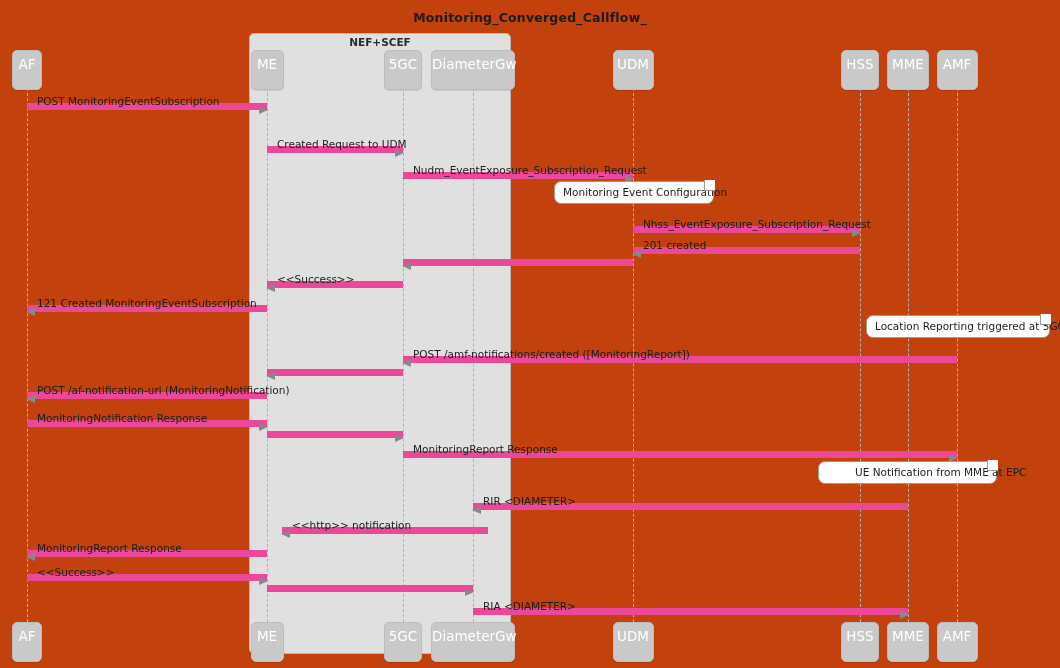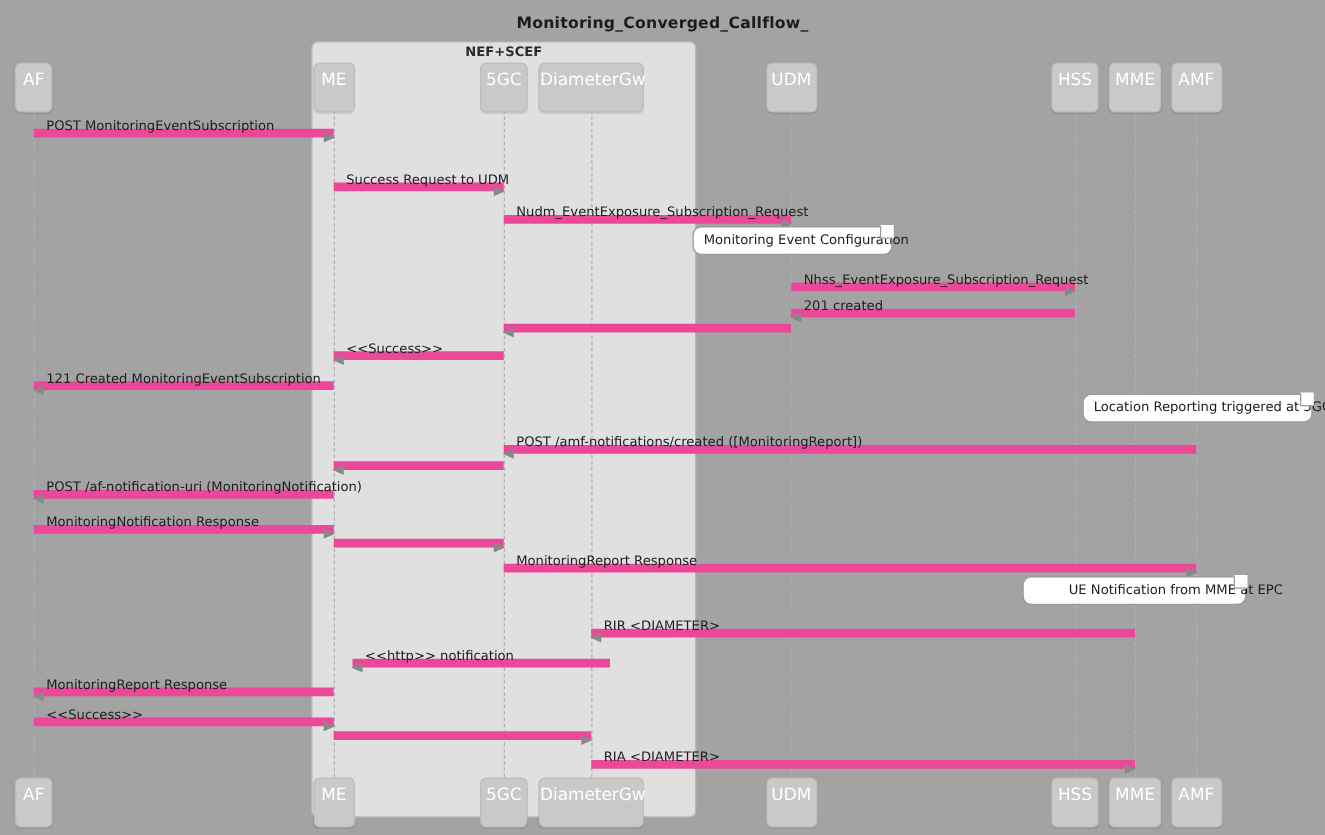--- a/index.html
+++ b/index.html
@@ -8,21 +8,21 @@
     background: #ffffff;
   }
   body {
     font-family: "DejaVu Sans", "Liberation Sans", sans-serif;
     -webkit-font-smoothing: antialiased;
   }
   #canvas {
     position: relative;
     width: 1060px;
     height: 668px;
-    background: #a3a3a3;
+    background: #c2410c;
     overflow: hidden;
   }
   .diagram-title {
     position: absolute;
     top: 10px;
     left: 0;
     width: 1060px;
     text-align: center;
     font-size: 12.5px;
     font-weight: bold;
@@ -135,42 +135,42 @@
     border-left: 11px solid transparent;
   }
 </style>
 </head>
 <body>
 
 <div id="canvas">
 
   <div class="diagram-title">Monitoring_Converged_Callflow_</div>
 
-  <div id="group-box" class="group-box" style="left: 249px; top: 33px; width: 308px; height: 621px;">
+  <div id="group-box" class="group-box" style="left: 249px; top: 33px; width: 262px; height: 621px;">
     <div class="group-label">NEF+SCEF</div>
   </div>
 
   <div id="lifelines-layer">
       <div class="lifeline" style="left: 27px; top: 78px; height: 544px;"></div>
       <div class="lifeline" style="left: 267px; top: 78px; height: 544px;"></div>
       <div class="lifeline" style="left: 403px; top: 78px; height: 544px;"></div>
       <div class="lifeline" style="left: 473px; top: 78px; height: 544px;"></div>
       <div class="lifeline" style="left: 633px; top: 78px; height: 544px;"></div>
       <div class="lifeline" style="left: 860px; top: 78px; height: 544px;"></div>
       <div class="lifeline" style="left: 908px; top: 78px; height: 544px;"></div>
       <div class="lifeline" style="left: 957px; top: 78px; height: 544px;"></div>
     </div>
   <div id="messages-layer">
       <div class="msg" style="left: 27px; top: 103px; width: 240px;">
         <div class="arrowhead right"></div>
         <div class="msg-label lbl-left">POST MonitoringEventSubscription</div>
       </div>
       <div class="msg" style="left: 267px; top: 146px; width: 136px;">
         <div class="arrowhead right"></div>
-        <div class="msg-label lbl-left">Success Request to UDM</div>
+        <div class="msg-label lbl-left">Created Request to UDM</div>
       </div>
       <div class="msg" style="left: 403px; top: 172px; width: 230px;">
         <div class="arrowhead right"></div>
         <div class="msg-label lbl-left">Nudm_EventExposure_Subscription_Request</div>
       </div>
       <div class="msg" style="left: 633px; top: 226px; width: 227px;">
         <div class="arrowhead right"></div>
         <div class="msg-label lbl-left">Nhss_EventExposure_Subscription_Request</div>
       </div>
       <div class="msg" style="left: 633px; top: 247px; width: 227px;">

